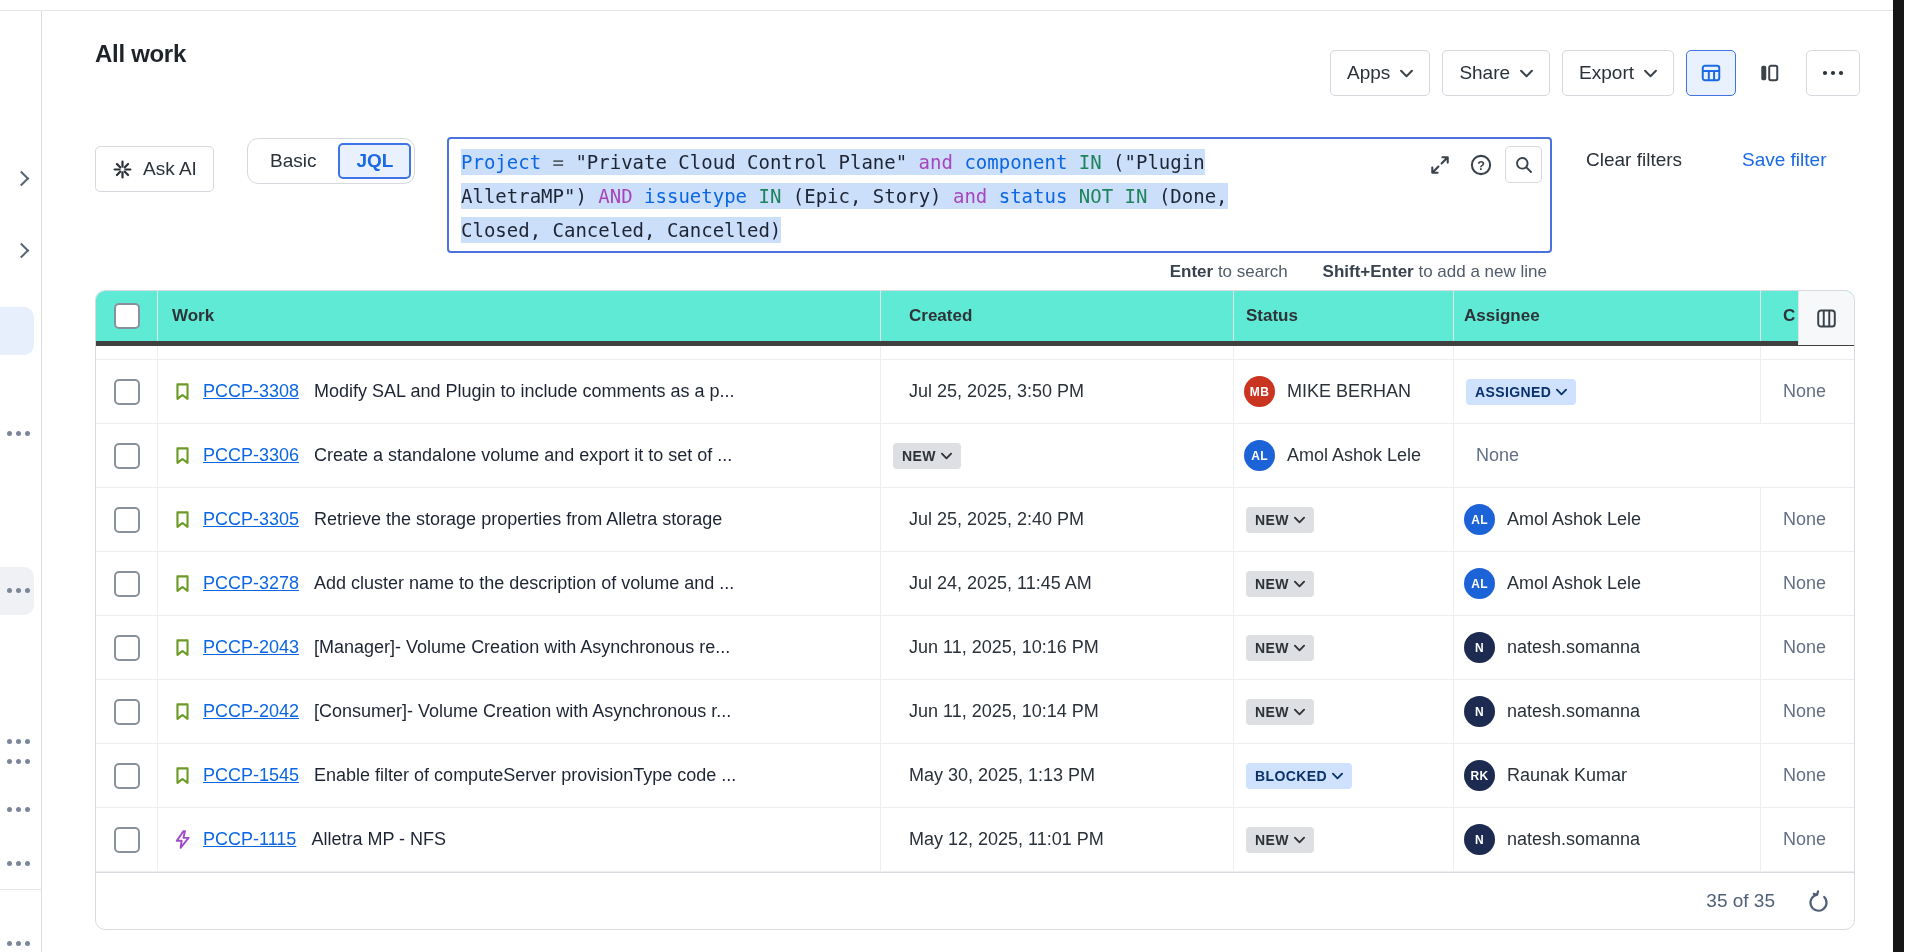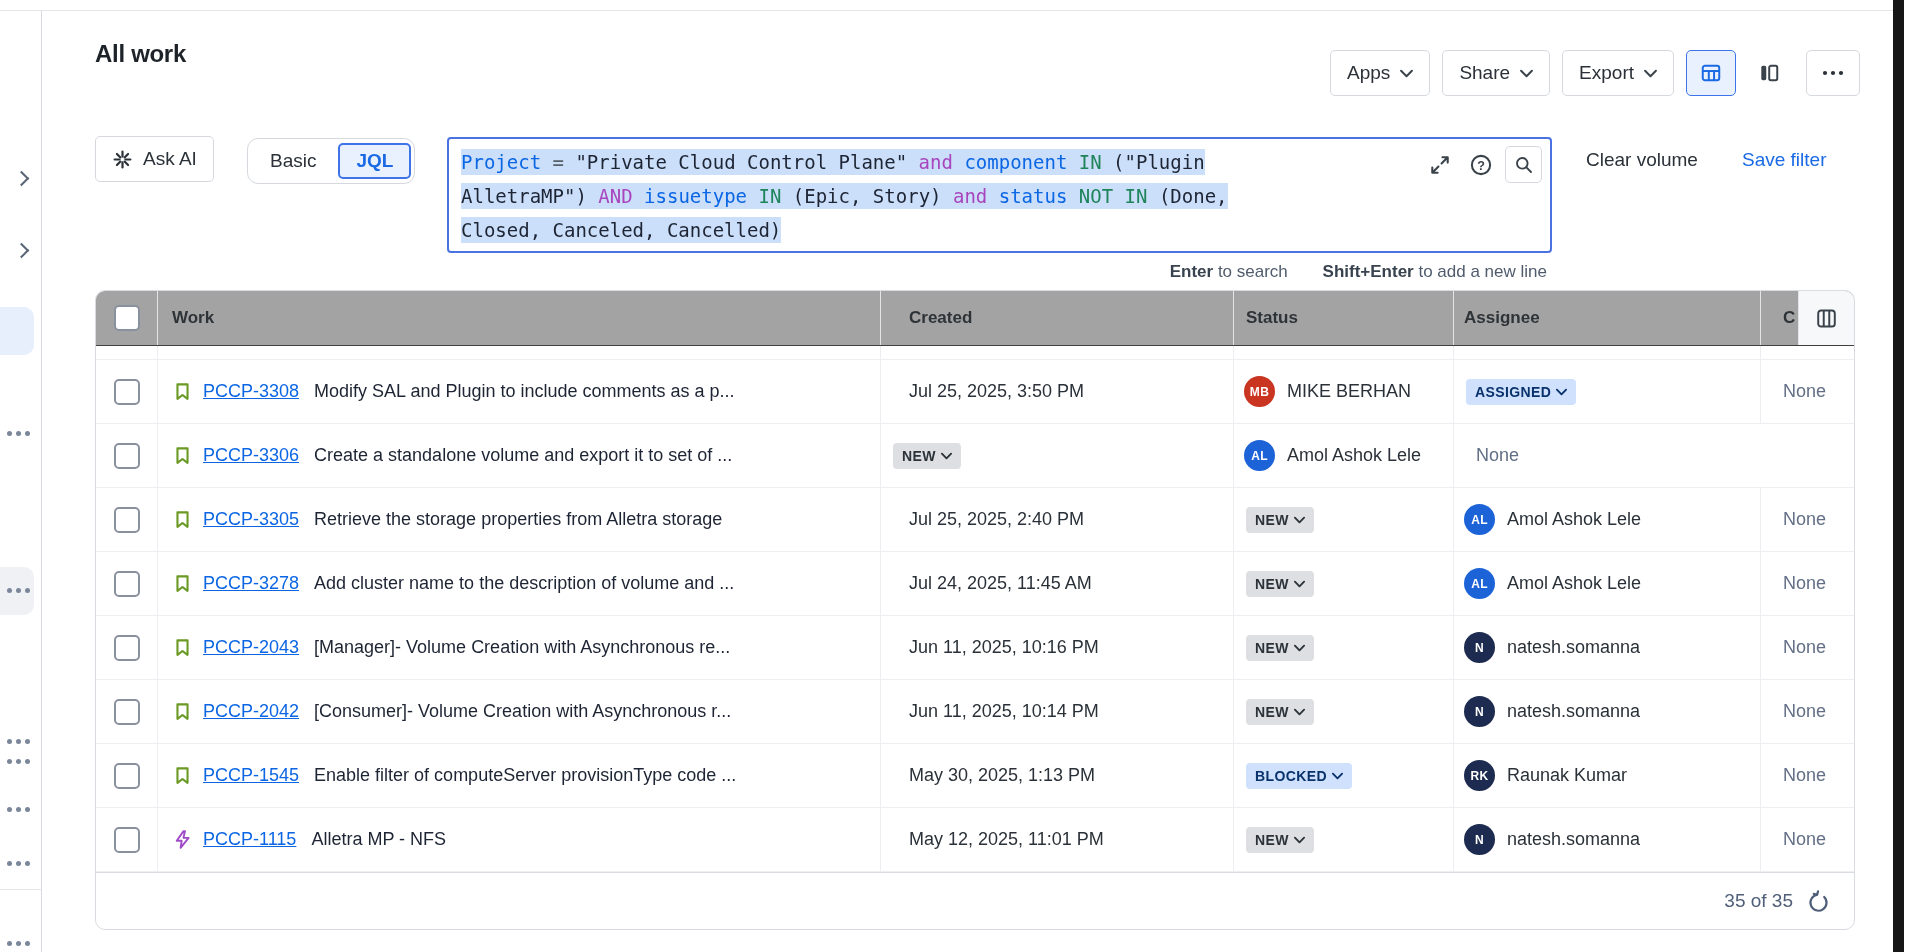--- a/index.html
+++ b/index.html
@@ -22,21 +22,21 @@
   .toolbar{position:absolute;top:50px;right:52px;display:flex;align-items:center;gap:12px;}
   .btn{height:46px;border:1px solid #D5D9DE;border-radius:5px;background:#fff;display:flex;align-items:center;gap:10px;
        padding:0 16px;font-size:19px;font-weight:500;color:#2A3138;font-family:"Liberation Sans",sans-serif;cursor:pointer;}
   .chev{width:13px;height:9px;}
   .view-group{display:flex;align-items:center;gap:8px;}
   .icon-btn{height:46px;width:50px;display:flex;align-items:center;justify-content:center;border-radius:5px;border:1px solid transparent;background:transparent;cursor:pointer;}
   .icon-btn.active{border:1.5px solid #3E74E8;background:#E9F1FE;}
   .ellipsis-btn{width:54px;}
 
   
-  .askai-btn{position:absolute;left:95px;top:136px;}
+  .askai-btn{position:absolute;left:95px;top:146px;}
   .segment{position:absolute;left:247px;top:138px;height:46px;border:1px solid #D5D9DE;border-radius:11px;
            display:flex;align-items:center;background:#fff;box-sizing:border-box;}
   .seg-basic{padding:0 22px;font-size:19px;font-weight:500;color:#2A3138;background:none;border:none;cursor:pointer;font-family:"Liberation Sans",sans-serif;}
   .seg-jql{margin:3px 3px 3px 0;border:2px solid #3E74E8;background:#E9F1FE;color:#1A6AE5;font-weight:700;
            border-radius:5px;padding:5px 16px;font-size:19px;cursor:pointer;font-family:"Liberation Sans",sans-serif;}
 
   .jql-editor{position:absolute;left:447px;top:137px;width:1105px;height:116px;border:2px solid #4A72E0;border-radius:4px;
               background:#fff;box-sizing:border-box;}
   .jql-lines{position:absolute;left:12px;top:6px;right:146px;font-family:"DejaVu Sans Mono",monospace;font-size:19px;line-height:34px;white-space:pre;}
   .jql-line .sel{background:#CBDFFB;padding:2px 0;}
@@ -53,21 +53,21 @@
   .save-filter{position:absolute;left:1736px;top:148px;border:none;background:none;font-size:19px;font-weight:500;color:#1A6AE5;cursor:pointer;font-family:"Liberation Sans",sans-serif;}
 
   .hint{position:absolute;top:262px;right:365px;font-size:17px;color:#505C6C;}
   .hint b{color:#39434F;}
   .hint .hint2{margin-left:30px;}
 
   
   .card{position:absolute;left:95px;top:290px;width:1760px;height:640px;border:1px solid #D8DCE1;border-radius:10px;
         background:#fff;box-sizing:border-box;overflow:hidden;display:flex;flex-direction:column;}
   .grid{display:grid;grid-template-columns:62px 723px 353px 220px 307px 1fr;}
-  .thead{height:55px;background:#a3a3a3;border-bottom:1px solid #404040;position:relative;box-sizing:border-box;}
+  .thead{height:55px;background:#5eead4;border-bottom:5px solid #404040;position:relative;box-sizing:border-box;}
   .hcell{display:flex;align-items:center;font-size:17px;font-weight:700;color:#2E3338;border-right:1px solid #E2E4E8;overflow:hidden;}
   .hcell:last-child{border-right:none;}
   .h-select{justify-content:center;}
   .h-work{padding-left:14px;}
   .h-created{padding-left:28px;}
   .h-status{padding-left:12px;}
   .h-assignee{padding-left:10px;}
   .h-cat{padding-left:22px;}
   .cols-btn{position:absolute;right:0;top:0;width:56px;height:54px;border-left:1px solid #E2E4E8;background:#F7F8F9;
             display:flex;align-items:center;justify-content:center;border:none;border-left:1px solid #E2E4E8;cursor:pointer;}
@@ -88,21 +88,21 @@
   .badge{display:inline-flex;align-items:center;gap:5px;font-size:14px;font-weight:700;letter-spacing:0.4px;
          padding:5px 9px;border-radius:4px;cursor:pointer;}
   .badge.blue{background:#CFE1FD;color:#09326C;}
   .badge.gray{background:#DDDFE3;color:#2B3238;}
   .badge .chev{width:11px;height:8px;}
   .c-assignee{padding-left:10px;gap:12px;white-space:nowrap;}
   .avatar{width:31px;height:31px;border-radius:50%;color:#fff;font-size:12px;font-weight:700;display:flex;
           align-items:center;justify-content:center;letter-spacing:0.3px;flex:0 0 auto;}
   .assignee-name{font-size:18px;color:#2A3138;}
   .c-cat{padding-left:22px;font-size:18px;color:#626F86;}
-  .tfoot{flex:1;display:flex;align-items:center;justify-content:flex-end;gap:14px;border-top:1px solid #D8DCE1;
+  .tfoot{flex:1;display:flex;align-items:center;justify-content:flex-end;gap:32px;border-top:1px solid #D8DCE1;
          padding-right:24px;font-size:19px;color:#505F79;}
   .refresh{border:none;background:none;cursor:pointer;display:flex;align-items:center;padding:0;}
 </style>
 </head>
 <body>
 
 <div class="top-rule"></div>
 <div class="sidebar">
     <div class="frag-chevron" style="top: 162px;"></div>
     <div class="frag-chevron" style="top: 234px;"></div>
@@ -201,21 +201,21 @@
     </button>
     <button class="mini-btn search-box">
       <svg width="20" height="20" viewBox="0 0 20 20" fill="none" stroke="#3A424A" stroke-width="1.9" stroke-linecap="round">
         <circle cx="8.3" cy="8.3" r="5.3"></circle>
           <line x1="12.4" y1="12.4" x2="17" y2="17"></line>
       </svg>
     </button>
   </div>
 </div>
 
-<button class="clear-filters">Clear volume</button>
+<button class="clear-filters">Clear filters</button>
 <button class="save-filter">Save filter</button>
 
 <div class="hint">
   <span><b>Enter</b> <span>to search</span></span>
   <span class="hint2"><b>Shift+Enter</b> <span>to add a new line</span></span>
 </div>
 
 <div class="card">
   <div class="thead grid">
     <div class="hcell h-select">

